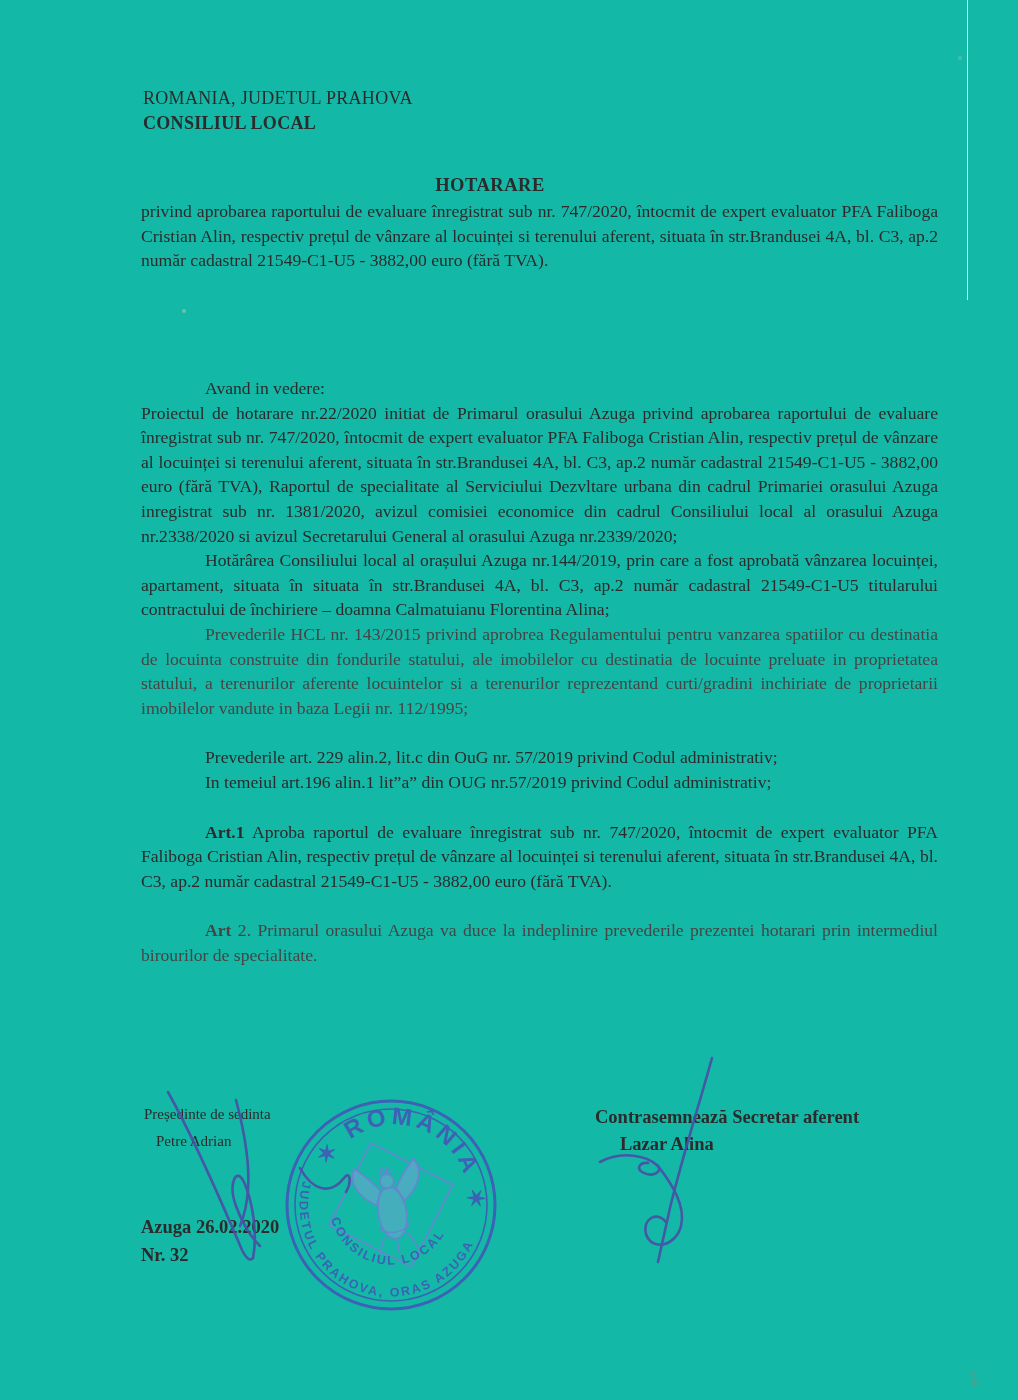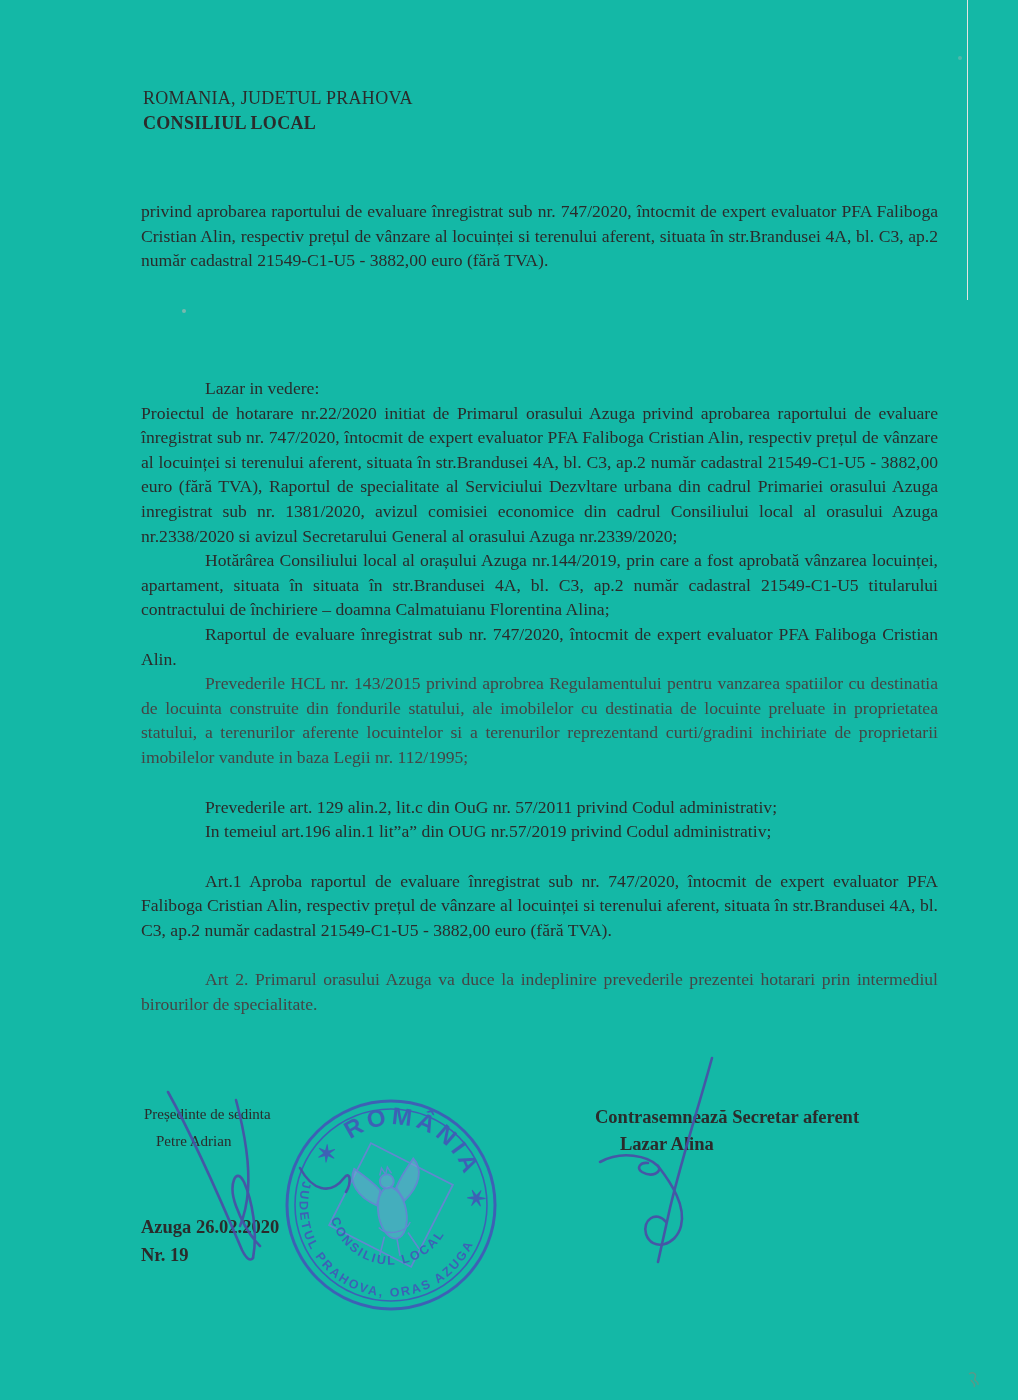--- a/index.html
+++ b/index.html
@@ -26,21 +26,21 @@
 
   .bodytext{position:absolute;top:376px;left:141px;width:797px;
     font-size:17.6px;line-height:24.6px;}
   .bodytext p{margin:0;}
   .justify{text-align:justify;}
   .indent{text-indent:64px;}
   .gap-top{margin-top:25px !important;}
   .gap-top-sm{margin-top:22px !important;}
   .bold{font-weight:bold;}
   .lighter{color:#454545;}
-  .art-lead{font-weight:normal;}
+  .art-lead{font-weight:bold;}
   .decision-heading{margin-top:21px !important;width:740px;text-align:center;
     font-weight:bold;font-size:19px;letter-spacing:2px;}
 
   .sig-left{position:absolute;top:1101px;left:144px;font-weight:normal;font-size:15px;line-height:27px;}
   .sig-left .name{padding-left:12px;}
   .sig-right{position:absolute;top:1104px;left:595px;font-weight:bold;font-size:18.5px;line-height:27px;}
   .sig-right .name{padding-left:25px;}
 
   .footer-date{position:absolute;top:1213px;left:141px;font-weight:bold;font-size:18.5px;line-height:28px;}
 
@@ -56,48 +56,48 @@
 
   <div class="scanline"></div>
   <div class="speck" style="top:309px;left:182px;"></div>
   <div class="speck" style="top:56px;left:958px;opacity:.35;"></div>
 
   <div class="letterhead">
     <div class="l1">ROMANIA, JUDETUL PRAHOVA</div>
     <div class="l3">CONSILIUL LOCAL</div>
   </div>
 
+  <div class="doc-title">HOTARARE</div>
 
   <div class="subtitle">privind aprobarea raportului de evaluare înregistrat sub nr. 747/2020, întocmit de expert evaluator PFA Faliboga Cristian Alin, respectiv  prețul de vânzare al locuinței si terenului aferent,  situata  în str.Brandusei 4A, bl. C3, ap.2 număr cadastral  21549-C1-U5 - 3882,00 euro (fără TVA).</div>
 
   <div class="bodytext">
-    <p class="indent">Lazar in vedere:</p>
+    <p class="indent">Avand in vedere:</p>
     <p class="justify">Proiectul de hotarare nr.22/2020 initiat de Primarul orasului Azuga privind aprobarea raportului de evaluare înregistrat sub nr. 747/2020, întocmit de expert evaluator PFA Faliboga Cristian Alin, respectiv  prețul de vânzare al locuinței si terenului aferent,  situata  în str.Brandusei 4A, bl. C3, ap.2 număr cadastral  21549-C1-U5 - 3882,00 euro (fără TVA), Raportul de specialitate al Serviciului Dezvltare urbana din cadrul Primariei orasului Azuga inregistrat sub nr. 1381/2020, avizul comisiei economice din cadrul Consiliului local al orasului Azuga nr.2338/2020 si avizul Secretarului General al orasului Azuga nr.2339/2020;</p>
     <p class="justify indent">Hotărârea Consiliului local al orașului Azuga nr.144/2019, prin care  a fost aprobată vânzarea locuinței,  apartament,  situata  în situata  în str.Brandusei 4A, bl. C3, ap.2 număr cadastral  21549-C1-U5 titularului contractului de închiriere – doamna Calmatuianu Florentina Alina;</p>
-    <p class="justify indent">Raportul de evaluare înregistrat sub nr. 747/2020, întocmit de expert evaluator PFA Faliboga Cristian Alin.</p>
     <p class="justify indent lighter">Prevederile HCL nr. 143/2015 privind aprobrea Regulamentului pentru vanzarea spatiilor cu destinatia de locuinta construite din fondurile statului, ale imobilelor cu destinatia de locuinte preluate in proprietatea statului, a terenurilor aferente locuintelor si a terenurilor reprezentand curti/gradini inchiriate de proprietarii imobilelor vandute in baza Legii nr. 112/1995;</p>
-    <p class="indent gap-top">Prevederile art. 129 alin.2, lit.c din OuG nr. 57/2011 privind Codul administrativ;</p>
+    <p class="indent gap-top">Prevederile art. 229 alin.2, lit.c din OuG nr. 57/2019 privind Codul administrativ;</p>
     <p class="indent">In temeiul art.196 alin.1 lit”a” din OUG nr.57/2019 privind Codul administrativ;</p>
     <p class="justify indent gap-top"><span class="art-lead">Art.1</span> <span>Aproba raportul de evaluare înregistrat sub nr. 747/2020, întocmit de expert evaluator PFA Faliboga Cristian Alin, respectiv  prețul de vânzare al locuinței  si terenului aferent,  situata  în str.Brandusei 4A, bl. C3, ap.2 număr cadastral  21549-C1-U5 - 3882,00 euro (fără TVA).</span></p>
     <p class="justify indent gap-top lighter"><span class="art-lead">Art</span> <span>2. Primarul orasului Azuga  va duce la indeplinire prevederile prezentei hotarari prin intermediul birourilor de specialitate.</span></p>
   </div>
 
   <div class="sig-left">
     <div>Președinte de sedinta</div>
     <div class="name">Petre  Adrian</div>
   </div>
 
   <div class="sig-right">
     <div>Contrasemnează  Secretar aferent</div>
     <div class="name">Lazar Alina</div>
   </div>
 
   <div class="footer-date">
     <div>Azuga 26.02.2020</div>
-    <div>Nr. 19</div>
+    <div>Nr. 32</div>
   </div>
 
   <svg class="stamp" viewBox="-111 -111 222 222">
     <g stroke="#4356b8" fill="none">
       <circle cx="0" cy="0" r="104" stroke-width="3"></circle>
       <circle cx="0" cy="0" r="96" stroke-width="1.6"></circle>
     </g>
 
     <g stroke="#6d82d6" fill="none" stroke-width="1.8" transform="rotate(-18)">
       <rect x="-46" y="-46" width="92" height="92" transform="rotate(45)"></rect>

